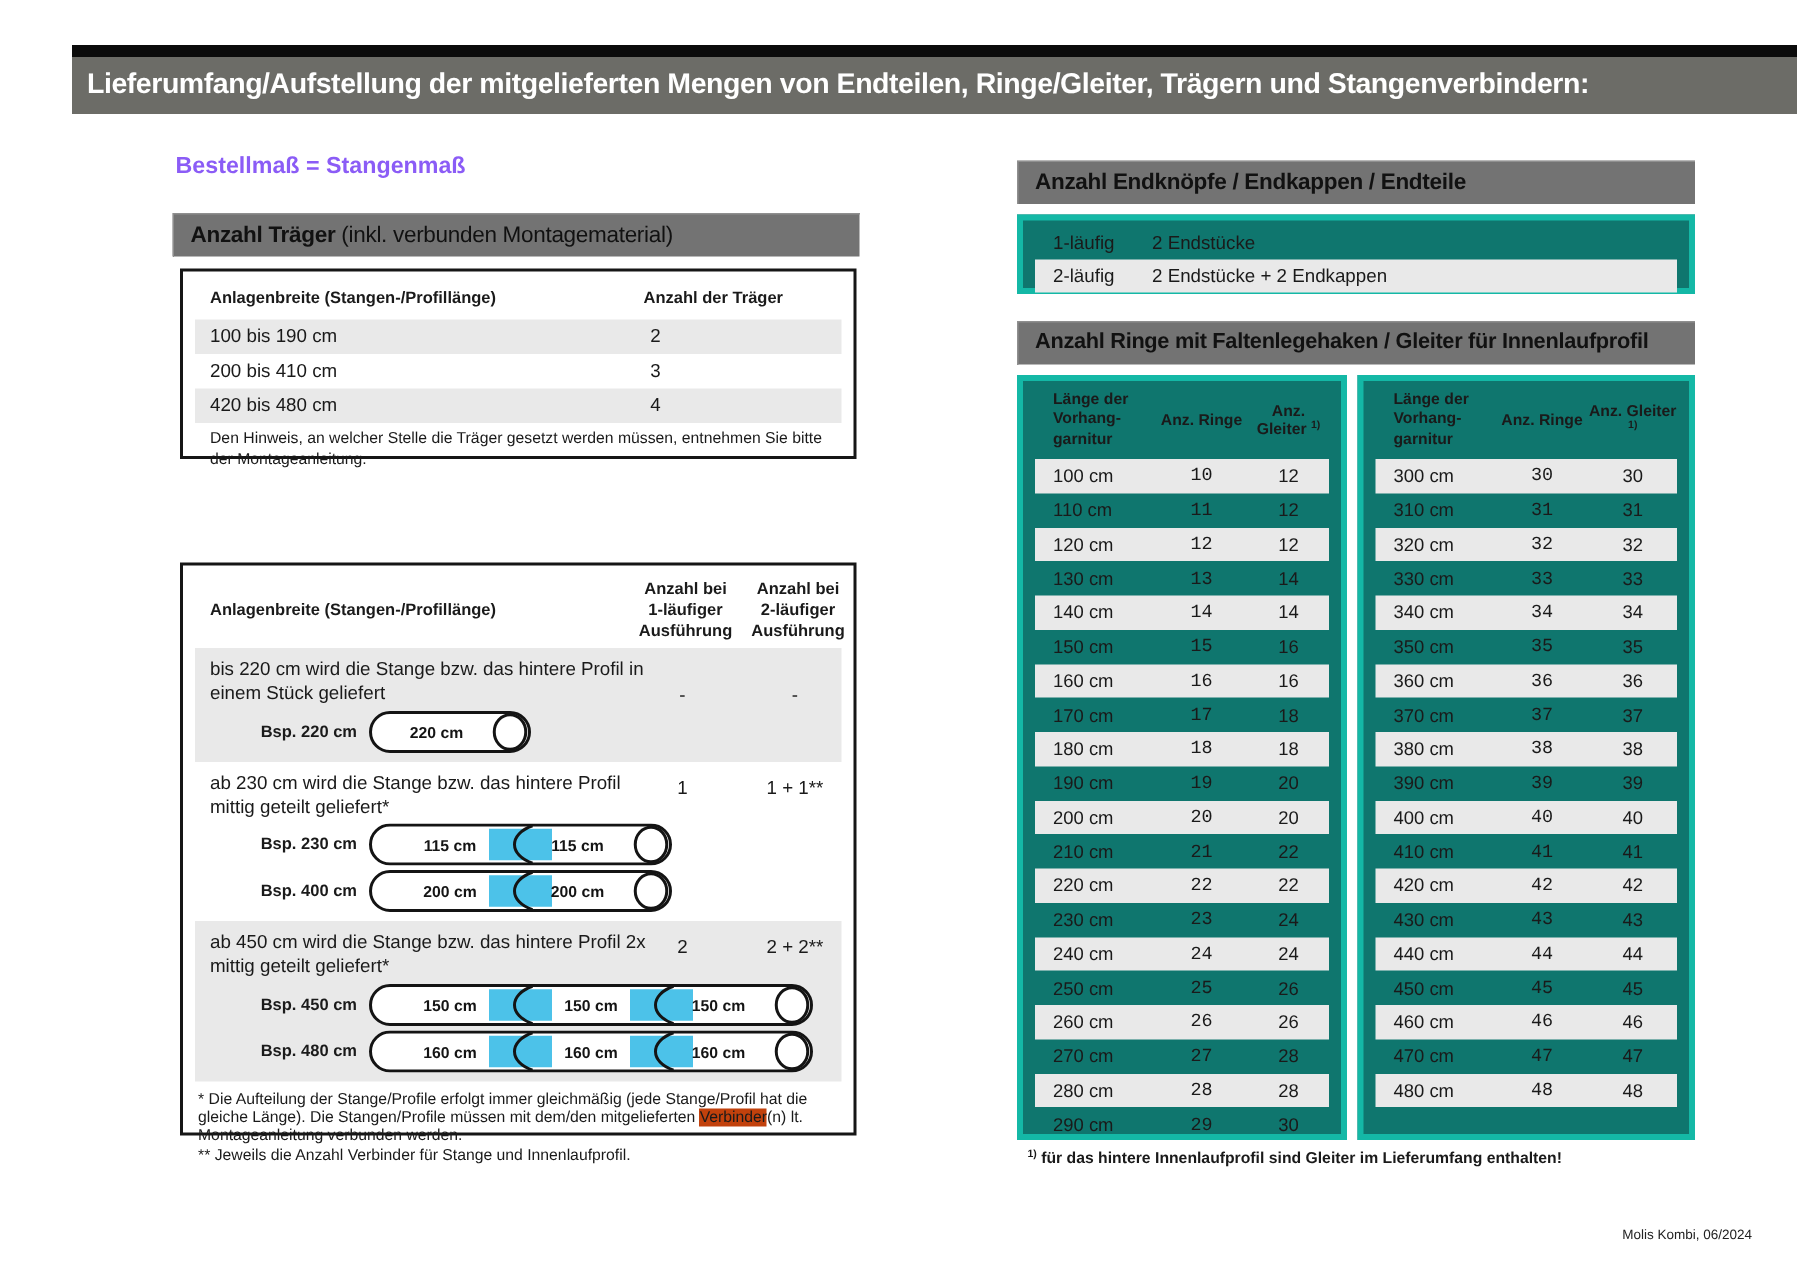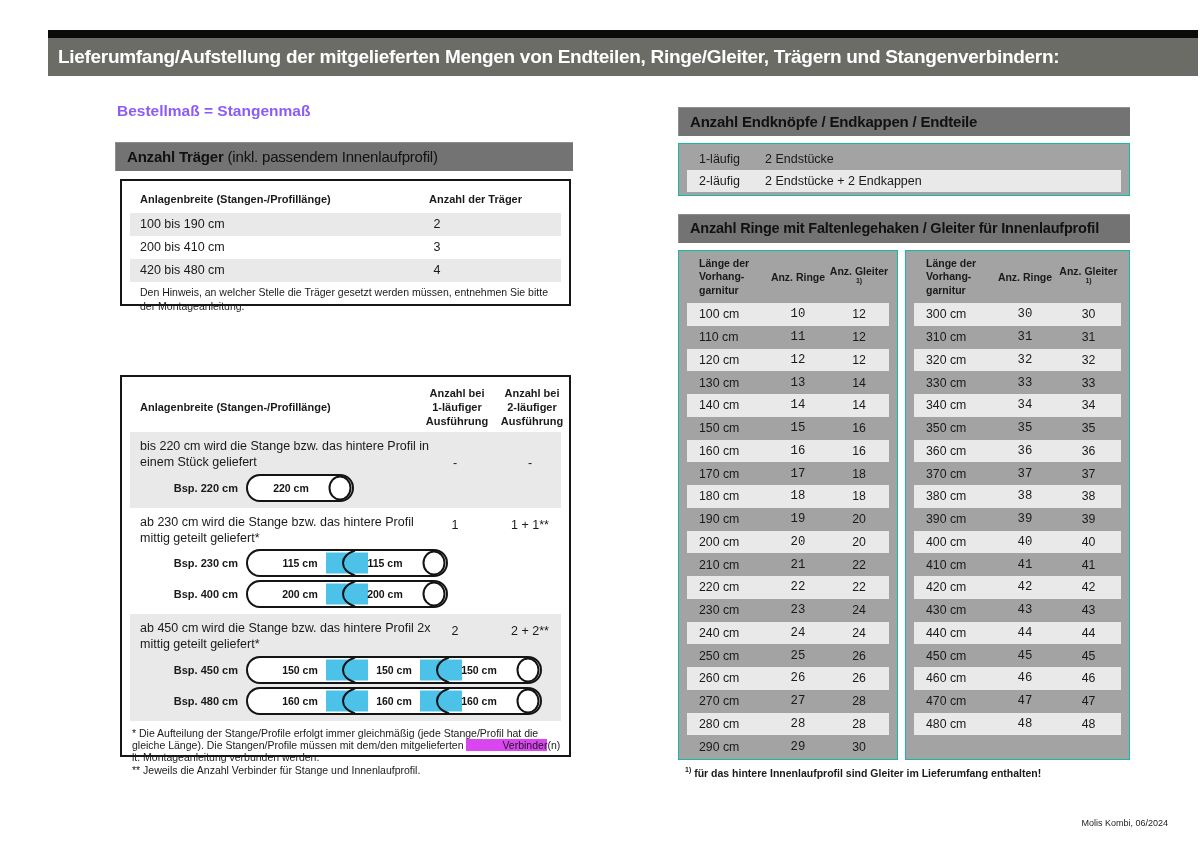--- a/index.html
+++ b/index.html
@@ -41,24 +41,24 @@
   .vrow { position:relative; margin:0 8px; font-size:12.5px; }
   .vrow.shaded { background:#e9e9e9; }
   .vtext { padding:6px 0 0 10px; width:320px; line-height:1.3; white-space:pre-line; }
   .vval  { position:absolute; width:60px; text-align:center; top:10px; }
   .vval.c1 { left:295px; }
   .vval.c2 { left:370px; }
   .vrow.first .vval { top:24px; }
   .rodline { display:flex; align-items:center; margin-left:10px; margin-top:3px; height:28px; }
   .rodlabel { width:98px; text-align:right; font-weight:bold; font-size:11px; padding-right:8px; white-space:nowrap; }
   .vfoot { margin:6px 8px 0 8px; padding-left:2px; font-size:10.5px; line-height:1.18; width:436px; }
-  .vfoot .hl { background:#d946ef;padding-left:36px; }
-
-  
-  .litebox { position:absolute; background:#a3a3a3; border:1px solid #14b8a6; box-sizing:border-box; }
+  .vfoot .hl { background:#c2410c; }
+
+  
+  .litebox { position:absolute; background:#0f766e; border:4px solid #14b8a6; box-sizing:border-box; }
   .erow { display:flex; align-items:center; height:22px; margin:0 8px; font-size:12.5px; }
   .erow.shaded { background:#e9e9e9; }
   .erow .ec1 { width:78px; padding-left:12px; box-sizing:border-box; }
   .erow .ec2 { flex:1; }
 
   
   .rhead { display:flex; align-items:center; height:52px; margin:0 8px; font-weight:bold; font-size:10.5px; }
   .rh1 { width:80px; padding-left:12px; box-sizing:border-box; white-space:pre-line; line-height:1.25; }
   .rh2 { width:62px; text-align:center; }
   .rh3 { flex:1; text-align:center; }
@@ -76,21 +76,21 @@
 <body>
 
 <div class="page">
 
   <div class="header-black"></div>
   <div class="header-bar">Lieferumfang/Aufstellung der mitgelieferten Mengen von Endteilen, Ringe/Gleiter, Trägern und Stangenverbindern:</div>
 
   <div class="subtitle">Bestellmaß = Stangenmaß</div>
 
   <div class="section-bar" style="left:115px; top:142px; width:458px;">
-    <b>Anzahl Träger</b><span> (inkl. passendem Innenlaufprofil)</span>
+    <b>Anzahl Träger</b><span> (inkl. verbunden Montagematerial)</span>
   </div>
 
   <div class="box" style="left:120px; top:179px; width:451px; height:127px;">
     <div class="thead">
       <span class="h1">Anlagenbreite (Stangen-/Profillänge)</span>
       <span class="h2">Anzahl der Träger</span>
     </div>
     <div>
         <div class="trow shaded">
           <div class="range">100 bis 190 cm</div>

